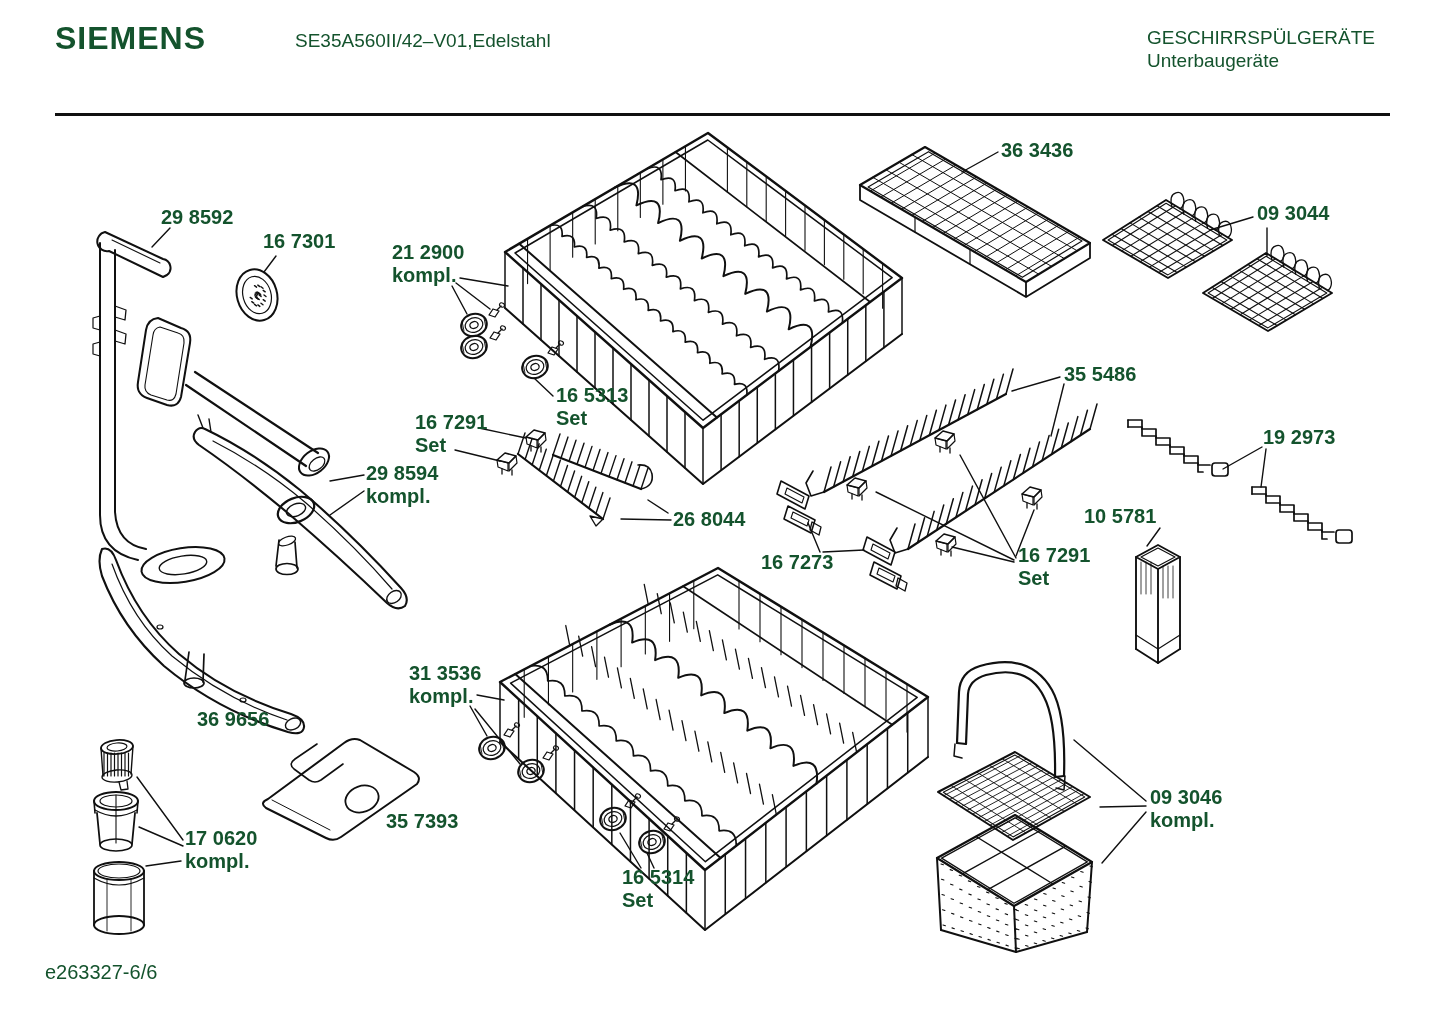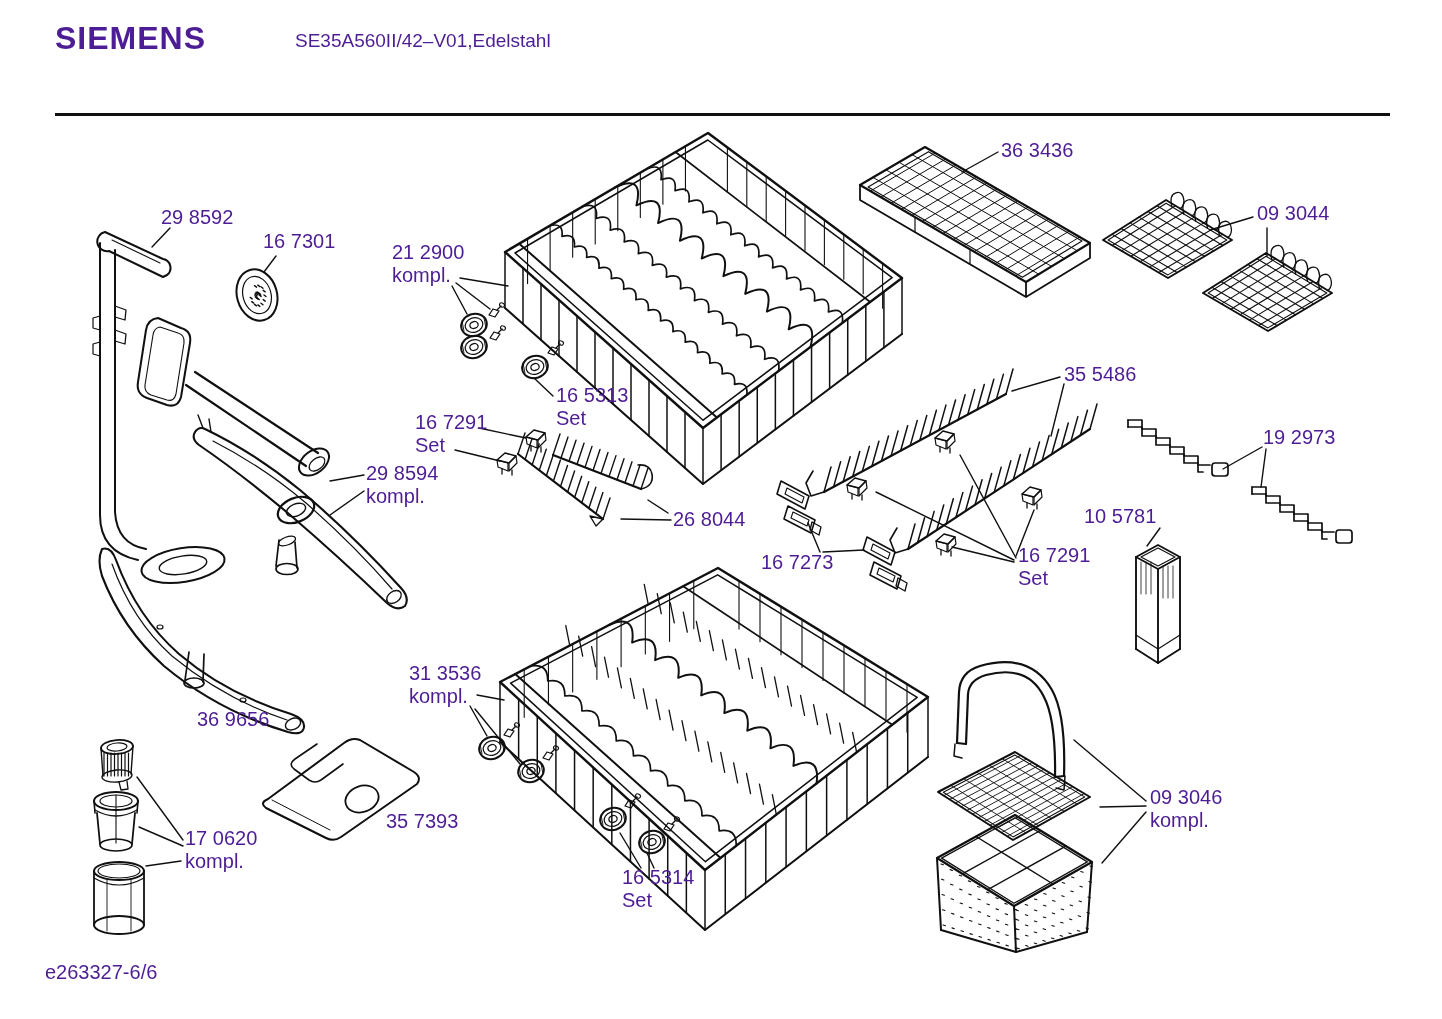--- a/index.html
+++ b/index.html
@@ -1,37 +1,41 @@
 <!DOCTYPE html>
 <html><head>
 <meta charset="utf-8">
 <style>
   html,body{margin:0;padding:0;background:#e8e8e8;}
   .page{
     position:relative;width:1442px;height:1019px;background:#ffffff;
-    font-family:"Liberation Sans","DejaVu Sans",sans-serif;color:#4c1d95;
+    font-family:"Liberation Sans","DejaVu Sans",sans-serif;color:#14532d;
     overflow:hidden;margin:0 auto;
   }
   .brand{position:absolute;left:55px;top:20px;font-size:32px;font-weight:bold;letter-spacing:1px;}
   .model{position:absolute;left:295px;top:30px;font-size:19px;}
   .hdr-right{position:absolute;left:1147px;top:26px;font-size:19px;line-height:23px;}
   .rule{position:absolute;left:55px;top:113px;width:1335px;height:3px;background:#101010;}
   .footer-ref{position:absolute;left:45px;top:961px;font-size:20px;}
   #art{position:absolute;left:0;top:0;width:1442px;height:1019px;}
   #art *{stroke:#101010;stroke-linecap:round;stroke-linejoin:round;fill:none;}
   .lbl{position:absolute;font-size:20px;line-height:23px;white-space:nowrap;}
-  .lbl span{display:block;}
+  .lbl span{display:block;font-weight:bold;}
 </style>
 </head>
 <body>
 
 <div class="page">
 
   <div class="brand">SIEMENS</div>
   <div class="model">SE35A560II/42–V01,Edelstahl</div>
+  <div class="hdr-right">
+    <div>GESCHIRRSPÜLGERÄTE</div>
+    <div>Unterbaugeräte</div>
+  </div>
   <div class="rule"></div>
 
   <svg id="art" viewBox="0 0 1442 1019">
       <g>
         <path d="M708.0,133.0 L902.0,278.0 L703.0,428.0 L505.0,252.0 Z" stroke-width="2.4" fill="none"></path>
         <path d="M707.8,140.0 L892.1,277.7 L703.1,420.2 L515.0,253.0 Z" stroke-width="1.5" fill="none"></path>
         <path d="M505,308 L703,484 L902,334" stroke-width="2" fill="none"></path>
         <line x1="505" y1="252" x2="505" y2="308" stroke-width="1.5"></line>
         <line x1="523" y1="268" x2="523" y2="324" stroke-width="1.5"></line>
         <line x1="541" y1="284" x2="541" y2="340" stroke-width="1.5"></line>

